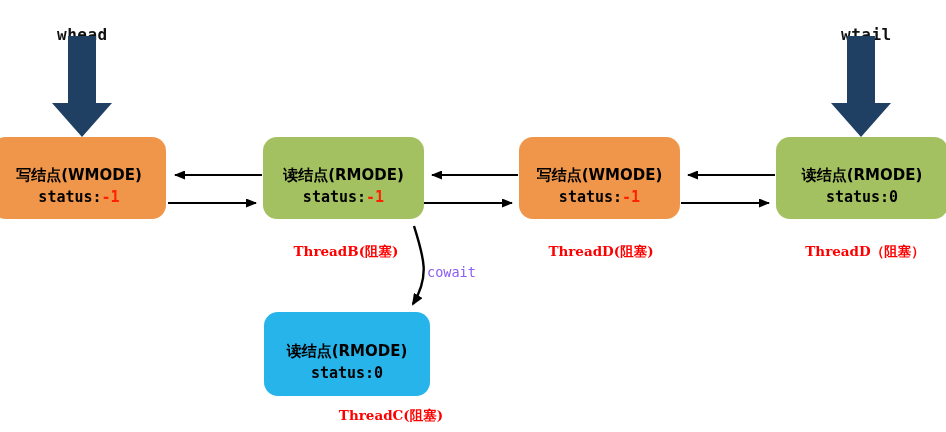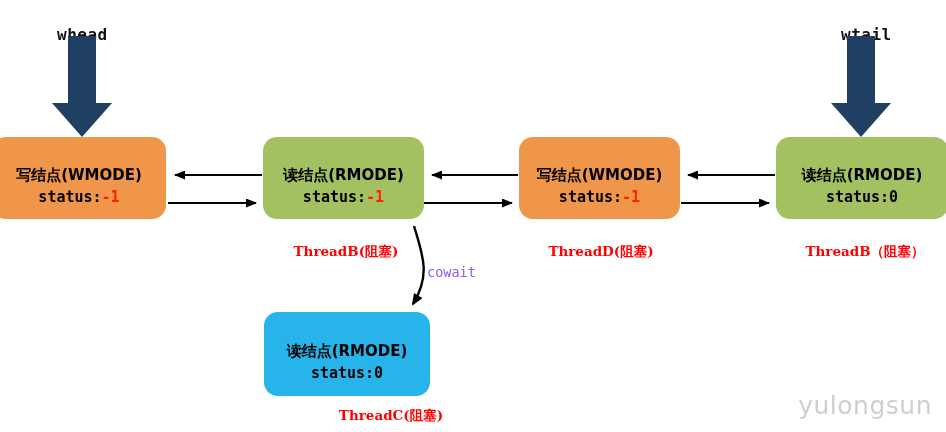--- a/index.html
+++ b/index.html
@@ -172,20 +172,19 @@
 
   <div class="node n-blue" style="left:264px; top:312px; width:166px; height:84px;">
     <div class="line1">读结点(RMODE)</div>
     <div class="line2">
       <span>status:</span><span class="val-zero">0</span>
     </div>
   </div>
 
   <div class="thread-label" style="left:286px; top:243px; width:120px;">ThreadB(阻塞)</div>
   <div class="thread-label" style="left:541px; top:243px; width:120px;">ThreadD(阻塞)</div>
-  <div class="thread-label" style="left:800px; top:243px; width:130px;">ThreadB（阻塞）</div>
+  <div class="thread-label" style="left:800px; top:243px; width:130px;">ThreadD（阻塞）</div>
   <div class="thread-label" style="left:287px; top:407px; width:120px;margin-left:44px;">ThreadC(阻塞)</div>
 
   <div class="edge-caption" style="left:427px; top:264px;">cowait</div>
 
-  <div class="watermark">yulongsun</div>
 
 </div>
 
 </body></html>

